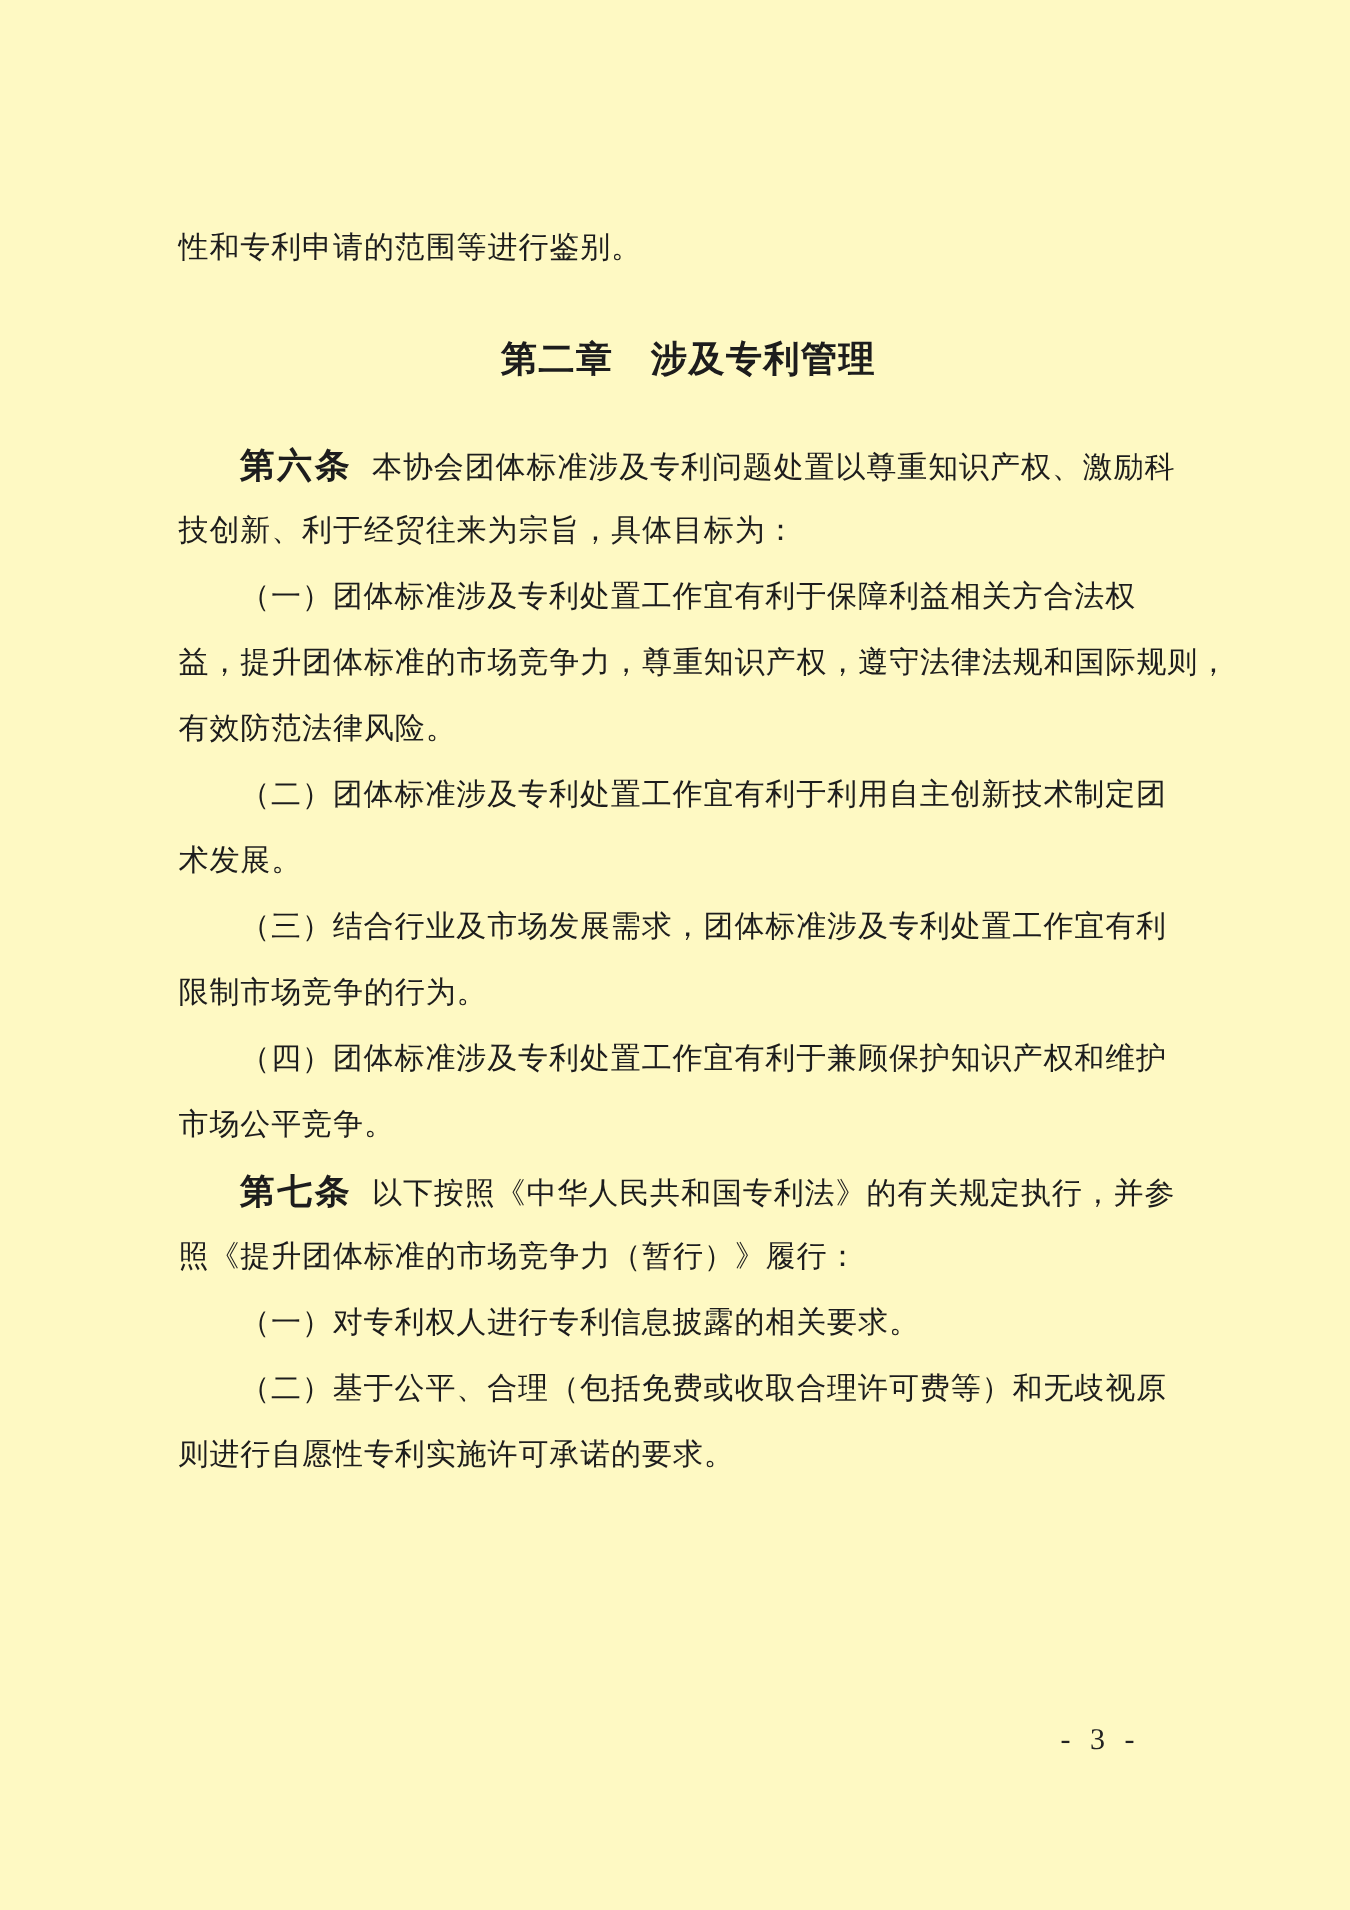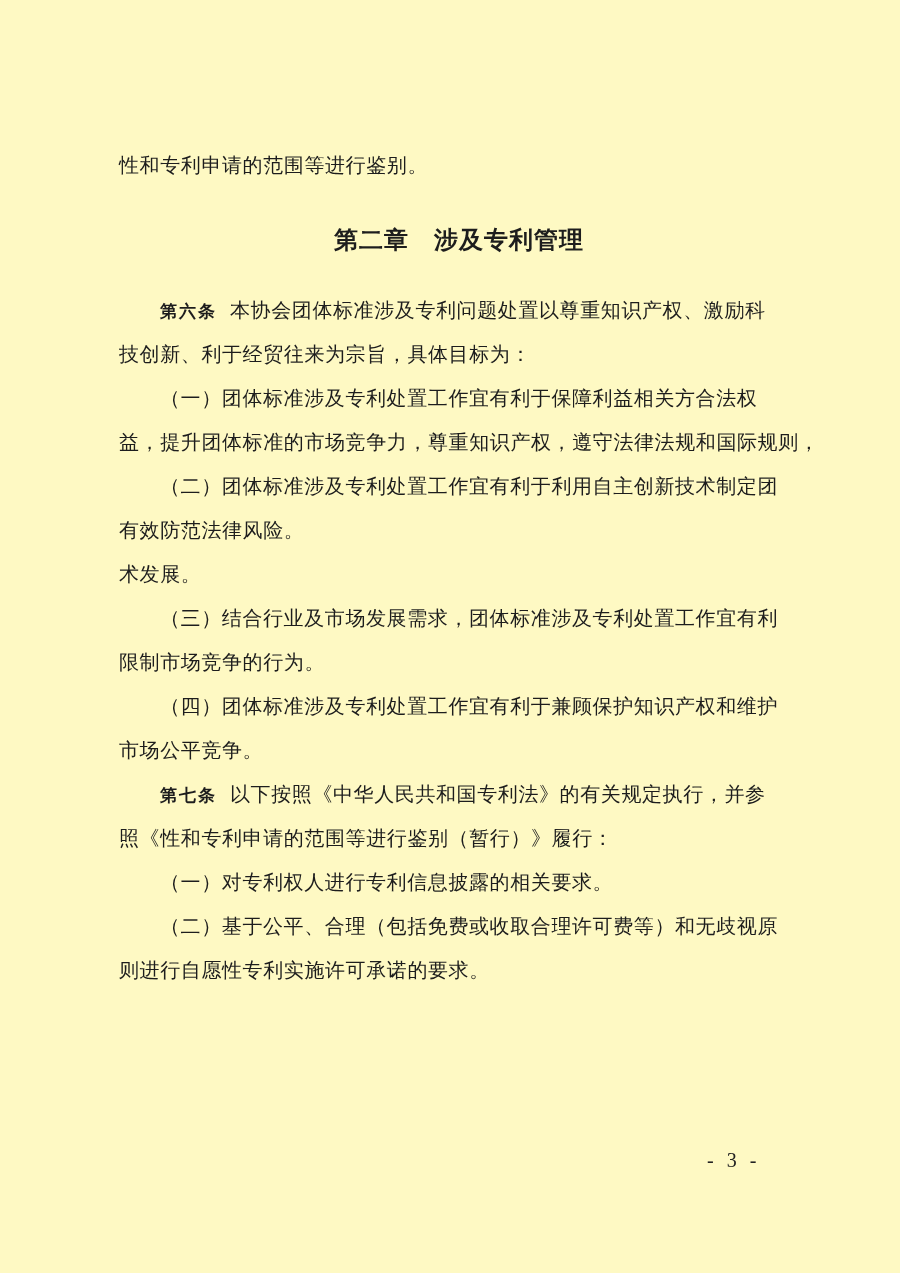--- a/index.html
+++ b/index.html
@@ -34,21 +34,21 @@
     text-align: center;
     font-weight: bold;
     font-size: 24px;
     letter-spacing: 1px;
     font-family: "Liberation Sans", "DejaVu Sans", sans-serif;
     white-space: pre;
   }
   .after-heading { margin-top: 26px; }
   .bold-lead {
     font-weight: bold;
-    font-size: 17px;
+    font-size: 23px;
     letter-spacing: 2px;
     font-family: "Liberation Sans", "DejaVu Sans", sans-serif;
   }
   .lead-gap { display: inline-block; width: 13px; }
   .page-number {
     position: absolute;
     left: 707px;
     top: 1144px;
     height: 32px;
     line-height: 32px;
@@ -64,29 +64,29 @@
   <div class="content">
 
     <div class="line">性和专利申请的范围等进行鉴别。</div>
 
     <div class="chapter-heading">第二章　涉及专利管理</div>
 
     <div class="line indent after-heading"><span class="bold-lead">第六条</span><span class="lead-gap"></span><span>本协会团体标准涉及专利问题处置以尊重知识产权、激励科</span></div>
     <div class="line">技创新、利于经贸往来为宗旨，具体目标为：</div>
     <div class="line indent">（一）团体标准涉及专利处置工作宜有利于保障利益相关方合法权</div>
     <div class="line">益，提升团体标准的市场竞争力，尊重知识产权，遵守法律法规和国际规则，</div>
+    <div class="line">有效防范法律风险。</div>
     <div class="line indent">（二）团体标准涉及专利处置工作宜有利于利用自主创新技术制定团</div>
-    <div class="line">有效防范法律风险。</div>
     <div class="line">术发展。</div>
     <div class="line indent">（三）结合行业及市场发展需求，团体标准涉及专利处置工作宜有利</div>
     <div class="line">限制市场竞争的行为。</div>
     <div class="line indent">（四）团体标准涉及专利处置工作宜有利于兼顾保护知识产权和维护</div>
     <div class="line">市场公平竞争。</div>
     <div class="line indent"><span class="bold-lead">第七条</span><span class="lead-gap"></span><span>以下按照《中华人民共和国专利法》的有关规定执行，并参</span></div>
-    <div class="line">照《性和专利申请的范围等进行鉴别（暂行）》履行：</div>
+    <div class="line">照《提升团体标准的市场竞争力（暂行）》履行：</div>
     <div class="line indent">（一）对专利权人进行专利信息披露的相关要求。</div>
     <div class="line indent">（二）基于公平、合理（包括免费或收取合理许可费等）和无歧视原</div>
     <div class="line">则进行自愿性专利实施许可承诺的要求。</div>
 
   </div>
 
   <div class="page-number">- 3 -</div>
 </div>
 
 </body></html>

